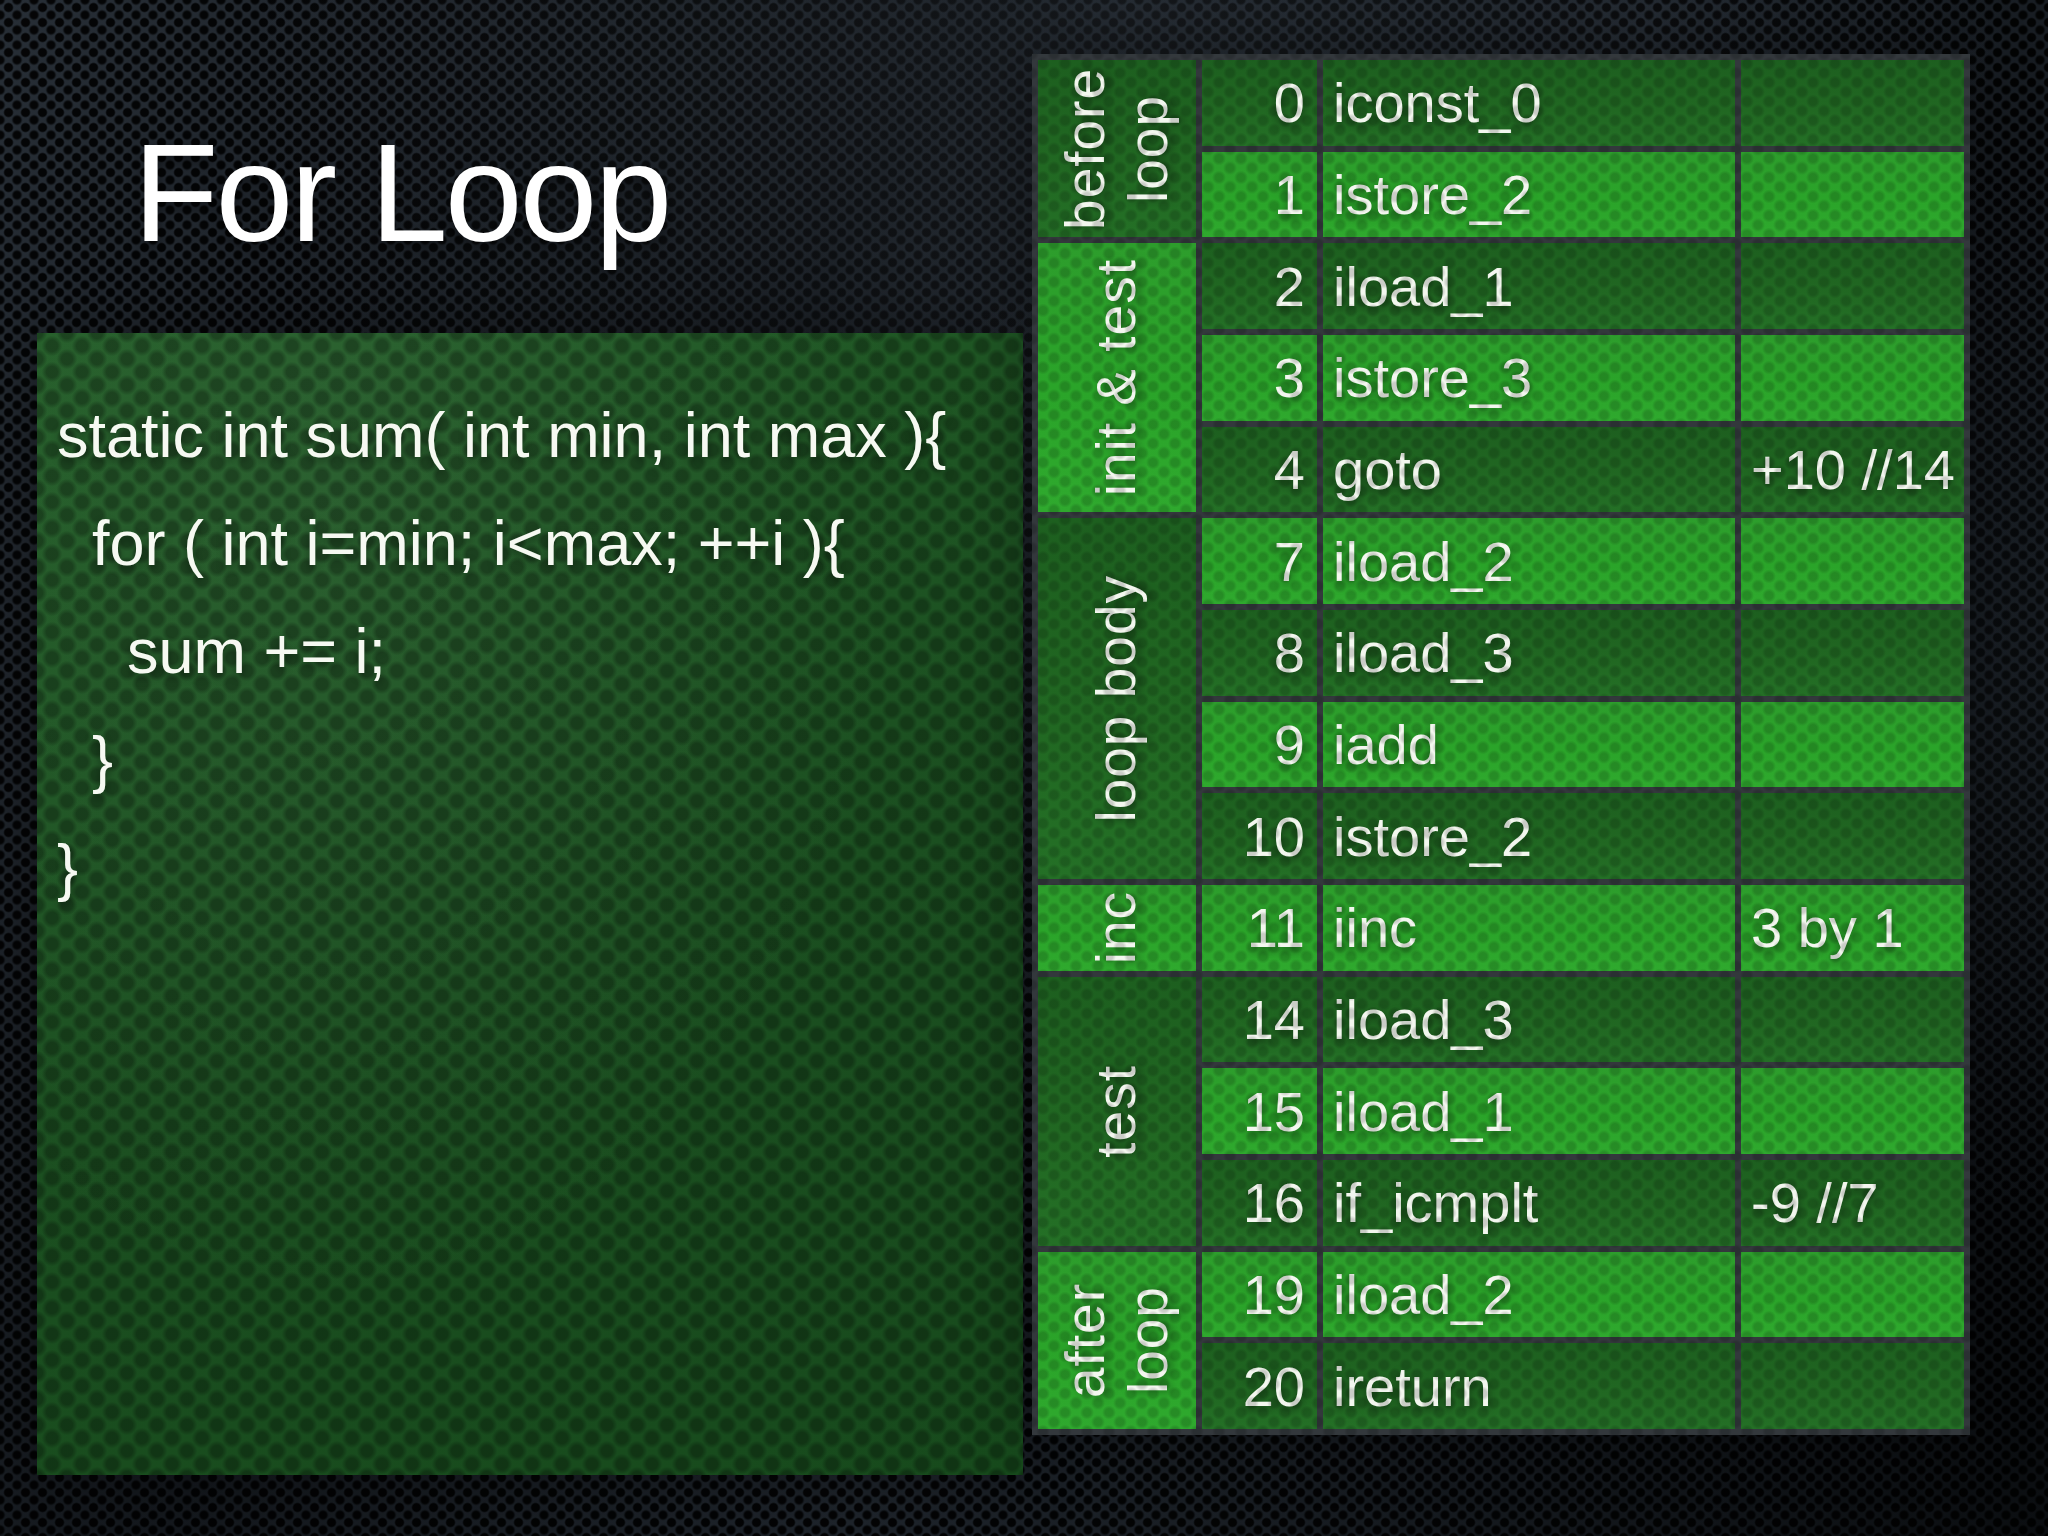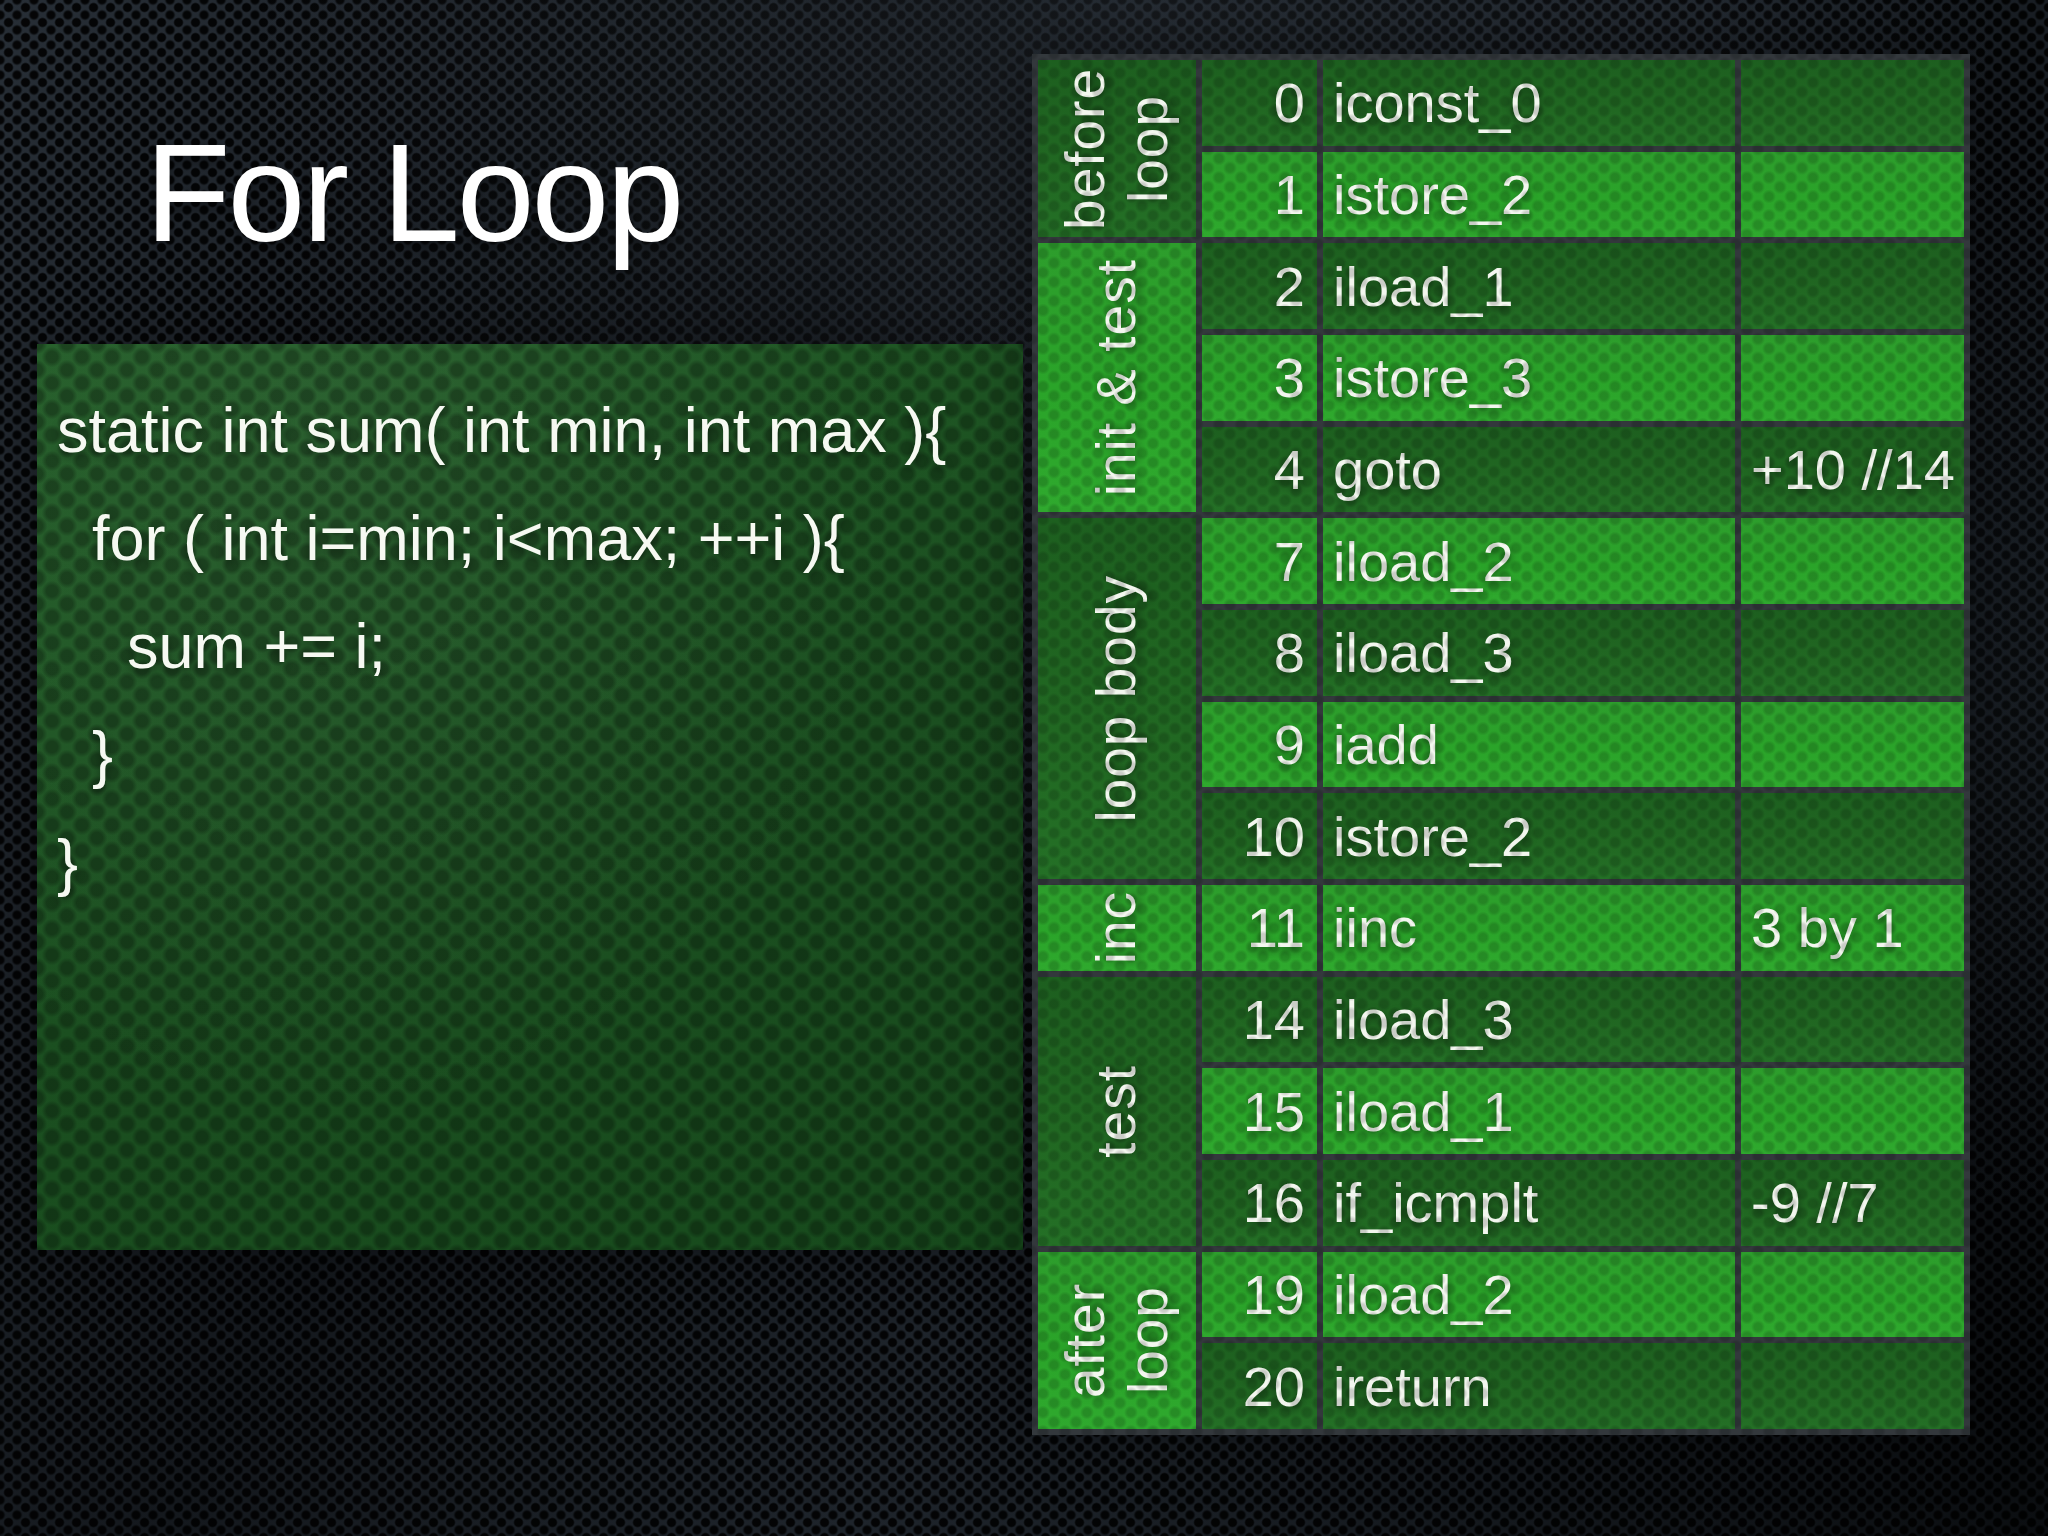--- a/index.html
+++ b/index.html
@@ -28,35 +28,34 @@
     background-size:auto,auto,17px 15px,17px 15px,auto;
     background-position:0 0,0 0,0 0,8.5px 7.5px,0 0;
   }
   
   .title{
     position:absolute;left:133px;top:112px;
     font-size:140px;font-weight:300;letter-spacing:-3px;
     color:#fff;
     text-shadow:0 5px 14px rgba(0,0,0,0.55);
     white-space:nowrap;
-    padding-left:12px;
   }
   
   .code-box{
-    position:absolute;left:37px;top:344px;width:986px;height:906px;
+    position:absolute;left:37px;top:333px;width:986px;height:1142px;
     background-color:var(--code-bg,#1d5322);
     background-image:
       radial-gradient(circle, rgba(0,0,0,0.30) 28%, rgba(0,0,0,0) 52%),
       radial-gradient(circle, rgba(0,0,0,0.30) 28%, rgba(0,0,0,0) 52%),
       radial-gradient(ellipse at 30% 12%, rgba(255,255,255,0.05), rgba(0,0,0,0) 60%),
       linear-gradient(160deg,#225c27 0%, #1b4f20 55%, #174a1c 100%);
     background-size:30px 26px,30px 26px,auto,auto;
     background-position:0 0,15px 13px,0 0,0 0;
     box-shadow:0 0 60px rgba(0,0,0,0.35);
-    padding:32px 20px;
+    padding:48px 20px;
   }
   .code-line{
     white-space:pre;
     font-size:63px;line-height:108px;font-weight:300;
     color:#f6f9f2;
     text-shadow:0 4px 9px rgba(0,0,0,0.45);
   }
   
   .bytecode-table{
     position:absolute;left:1032px;top:54px;width:938px;height:1381px;

